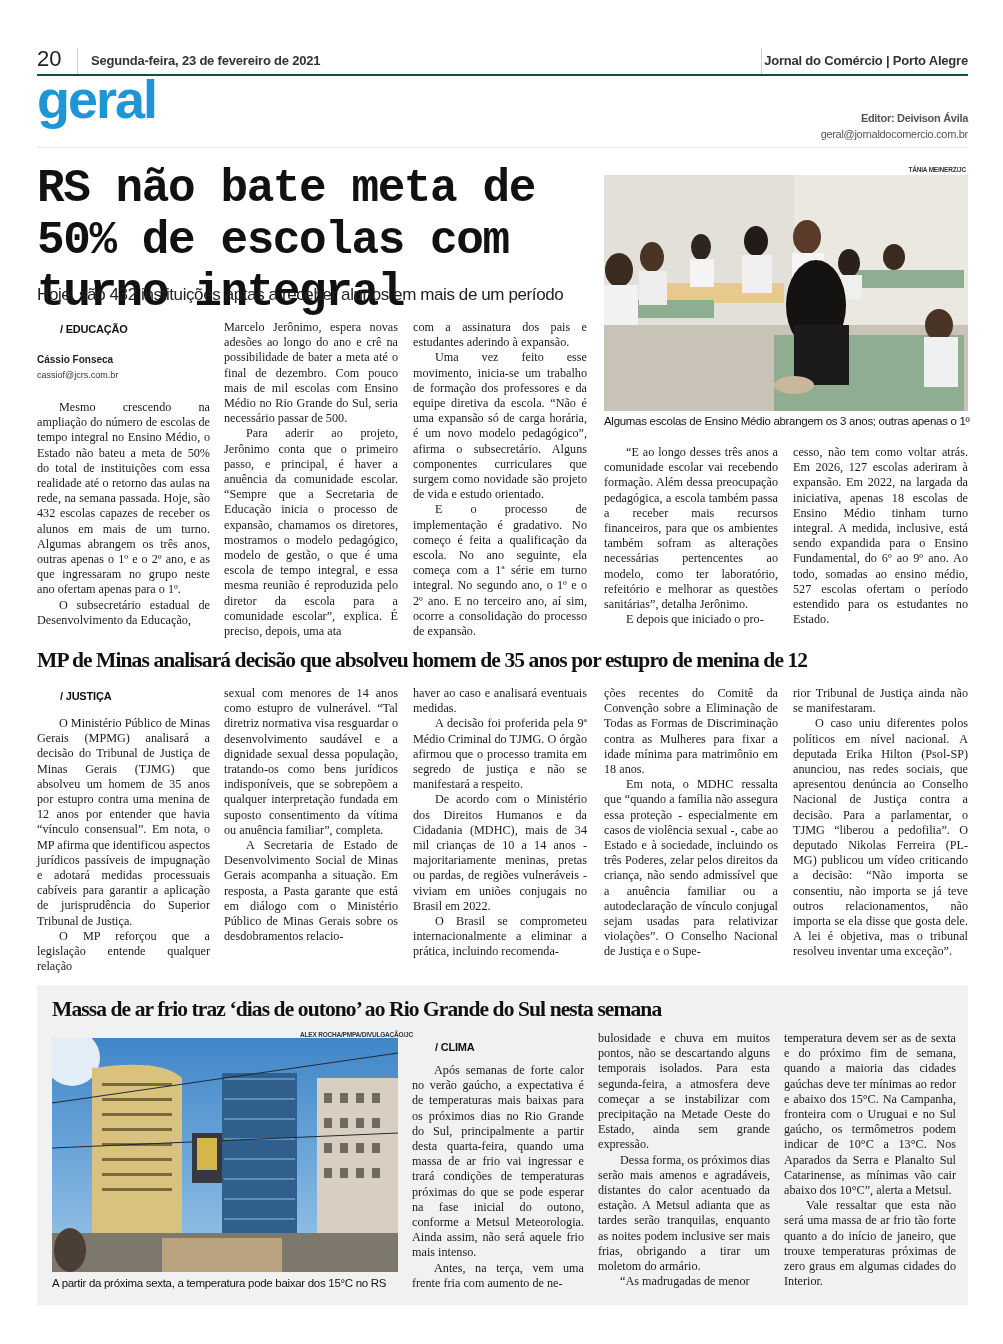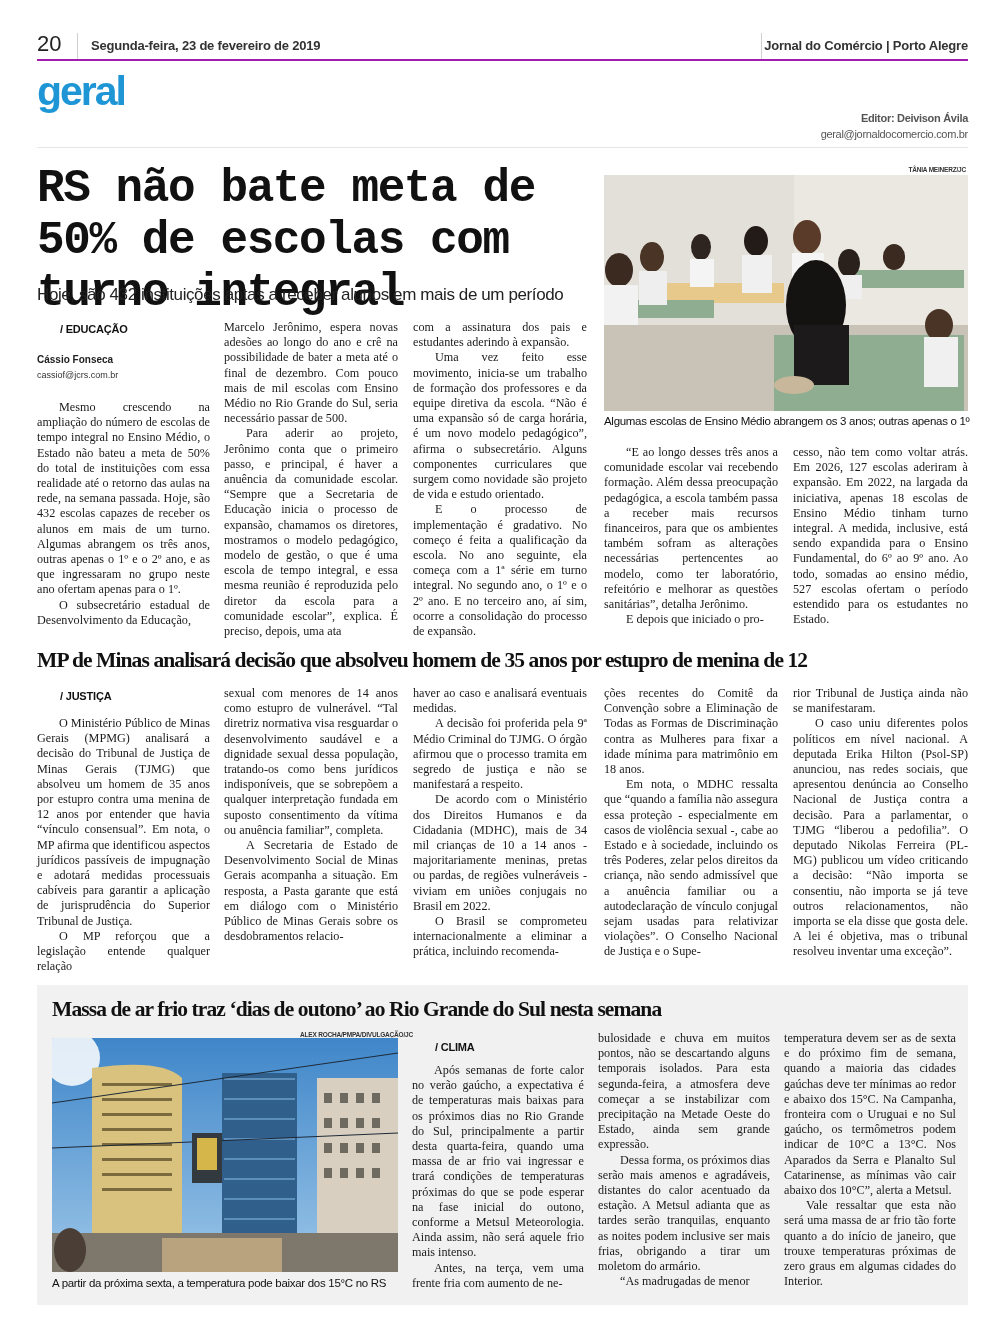--- a/index.html
+++ b/index.html
@@ -1,25 +1,25 @@
 <!DOCTYPE html>
 <html><head>
 <meta charset="utf-8">
 <style>
   * { box-sizing: border-box; margin: 0; padding: 0; }
   html, body { background: #ffffff; }
   body { width: 1003px; height: 1344px; position: relative; overflow: hidden; color: #111; font-family: "Liberation Serif", serif; }
 
-  .topbar { position: absolute; left: 37px; top: 29px; width: 931px; height: 32px; border-bottom: 2px solid #a21caf; }
+  .topbar { position: absolute; left: 37px; top: 44px; width: 931px; height: 32px; border-bottom: 2px solid #14532d; }
   .page-num { position: absolute; left: 0; top: 2px; font-family: "Liberation Sans", sans-serif; font-size: 22px; font-weight: 400; color: #222; }
   .vsep { position: absolute; top: 4px; width: 1px; height: 26px; background: #cfcfcf; }
   .date { position: absolute; left: 54px; top: 9px; font-family: "Liberation Sans", sans-serif; font-size: 13px; font-weight: 700; color: #333; letter-spacing: -0.2px; }
   .paper { position: absolute; right: 0; top: 9px; font-family: "Liberation Sans", sans-serif; font-size: 13px; font-weight: 700; color: #333; letter-spacing: -0.2px; }
 
-  .section { position: absolute; left: 37px; top: 68px; font-family: "Liberation Sans", sans-serif; font-size: 41px; font-weight: 700; color: #1e96d6; letter-spacing: -2px; text-align: right; }
+  .section { position: absolute; left: 37px; top: 68px; font-family: "Liberation Sans", sans-serif; font-size: 54px; font-weight: 700; color: #1e96d6; letter-spacing: -2px; text-align: right; }
   .editor { position: absolute; right: 35px; top: 110px; text-align: right; font-family: "Liberation Sans", sans-serif; font-size: 11px; color: #555; line-height: 16px; letter-spacing: -0.3px; }
   .editor .ed-name { font-weight: 700; }
   .hr-light { position: absolute; left: 37px; top: 147px; width: 931px; height: 1px; background: #e6e6e6; }
 
   .headline1 { position: absolute; left: 37px; top: 163px; width: 560px; font-family: Liberation Mono, monospace; font-size: 46px; font-weight: 700; line-height: 52px; letter-spacing: -1.4px; color: #111; }
   .subhead1 { position: absolute; left: 37px; top: 285px; width: 560px; font-family: "Liberation Sans", sans-serif; font-size: 17px; color: #222; letter-spacing: -0.4px; }
 
   .tag { font-family: "Liberation Sans", sans-serif; font-size: 11px; font-weight: 700; color: #111; letter-spacing: -0.2px; margin-left: 23px; }
   .byline-name { font-family: "Liberation Sans", sans-serif; font-size: 10px; font-weight: 700; color: #222; }
   .byline-mail { font-family: "Liberation Sans", sans-serif; font-size: 9px; color: #333; }
@@ -36,21 +36,21 @@
 
   .box3 { position: absolute; left: 37px; top: 985px; width: 931px; height: 320px; background: #f1f1f1; }
   .headline3 { position: absolute; left: 52px; top: 997px; font-family: "Liberation Serif", serif; font-size: 21.5px; font-weight: 700; letter-spacing: -0.9px; color: #111; white-space: nowrap; }
 </style>
 </head>
 <body>
 
 <div class="topbar">
   <span class="page-num">20</span>
   <span class="vsep" style="left:40px"></span>
-  <span class="date">Segunda-feira, 23 de fevereiro de 2019</span>
+  <span class="date">Segunda-feira, 23 de fevereiro de 2021</span>
   <span class="vsep" style="left:724px"></span>
   <span class="paper">Jornal do Comércio | Porto Alegre</span>
 </div>
 
 <div class="section">geral</div>
 <div class="editor">
   <div class="ed-name">Editor: Deivison Ávila</div>
   <div>geral@jornaldocomercio.com.br</div>
 </div>
 <div class="hr-light"></div>

